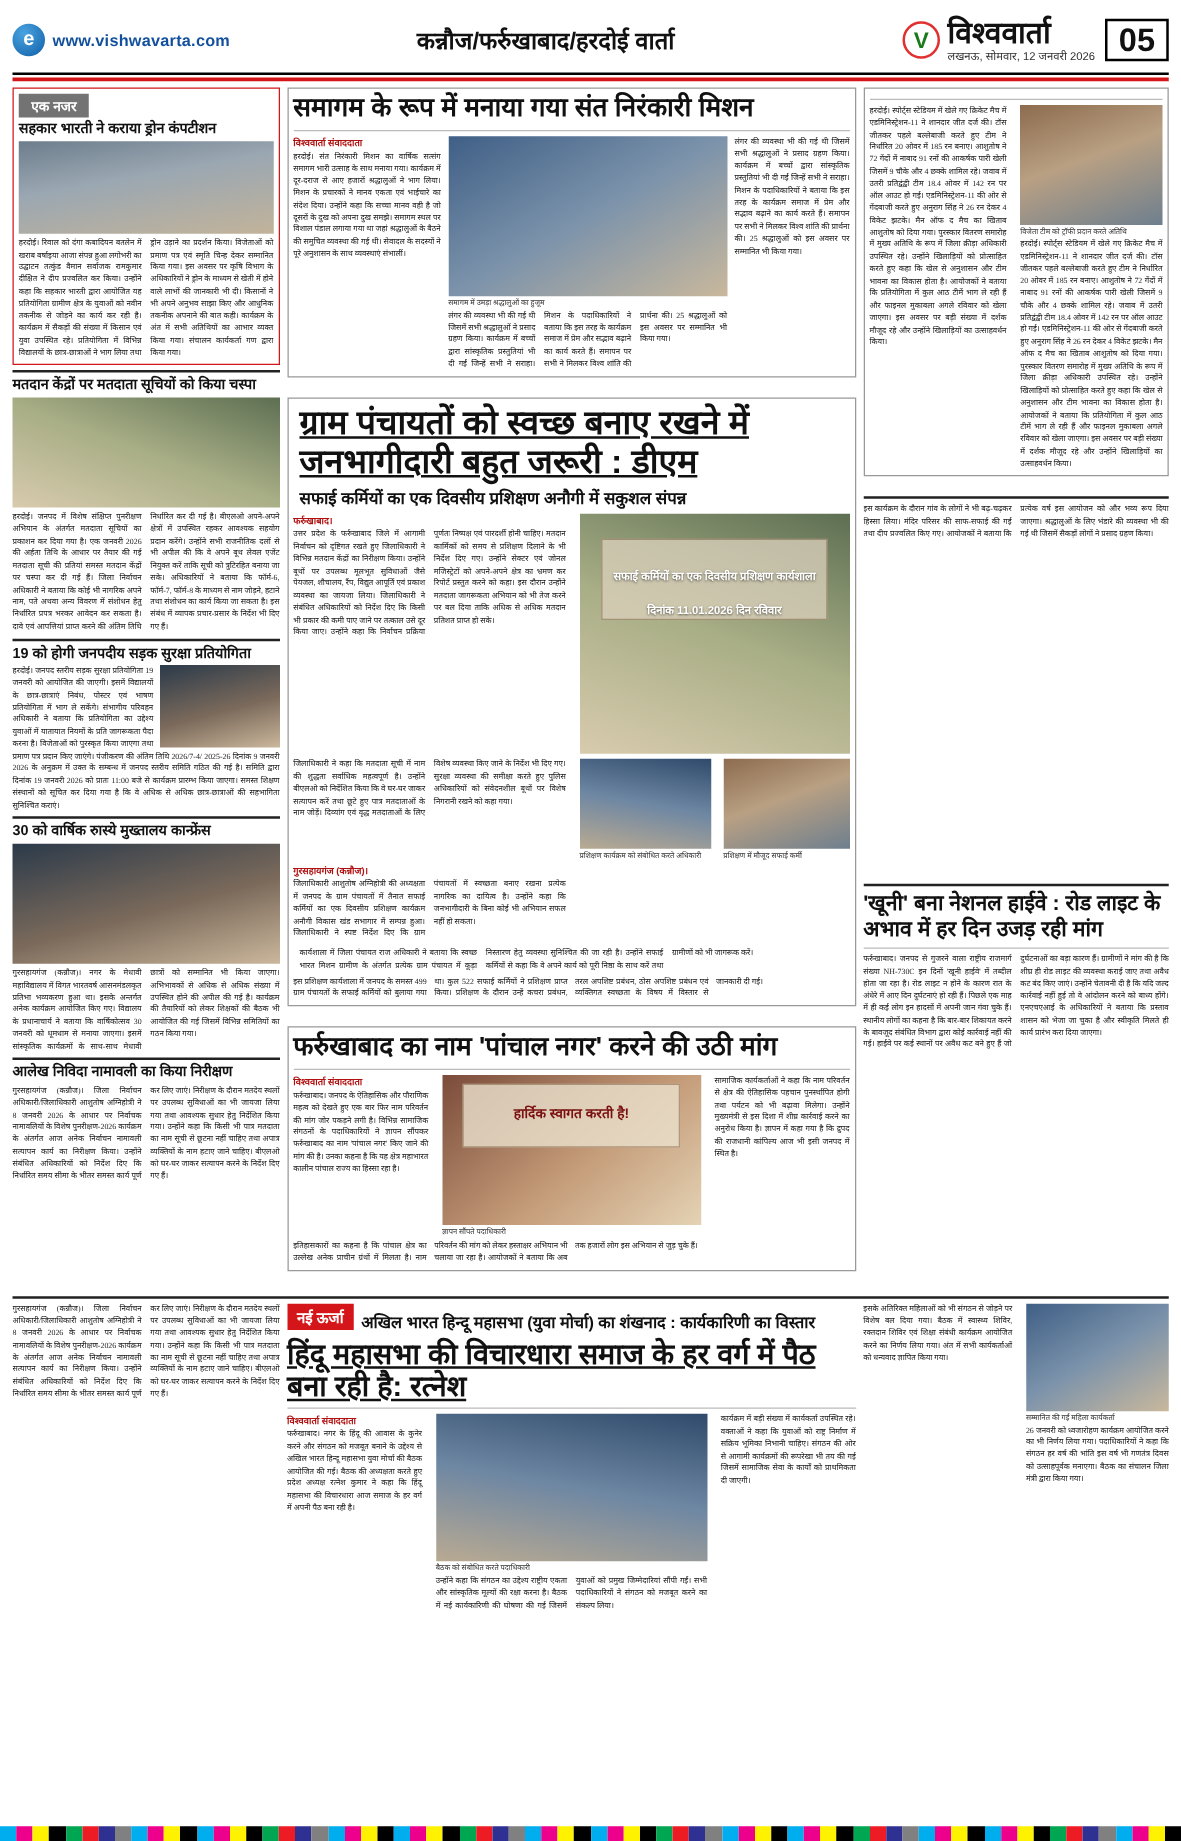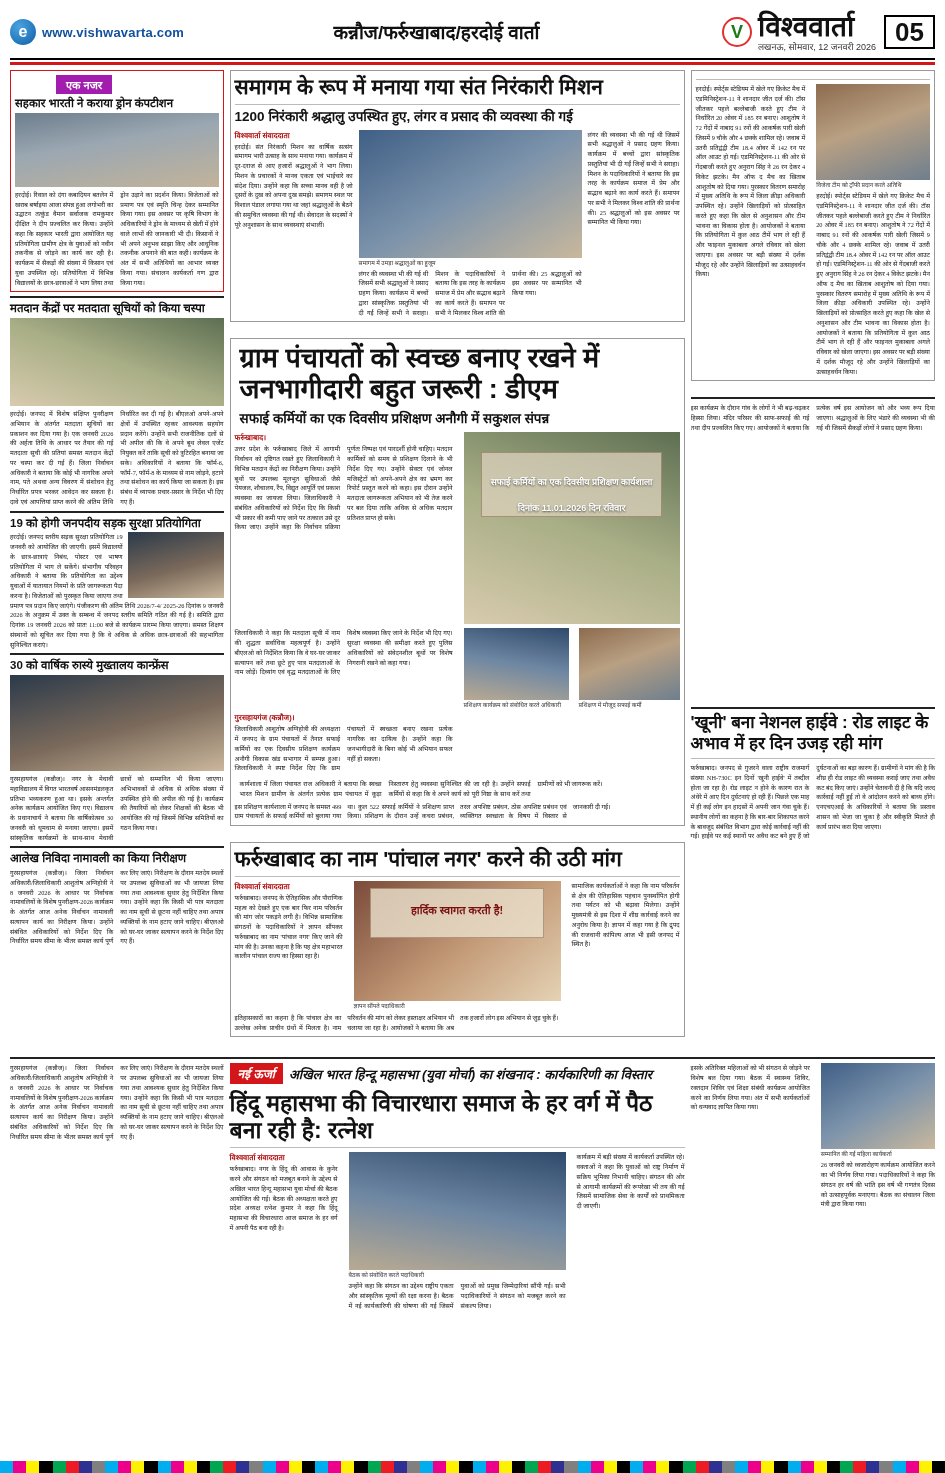--- a/index.html
+++ b/index.html
@@ -24,21 +24,21 @@
   }
   .mh-url { font-size:13px; color:#12509e; font-weight:bold; letter-spacing:.2px; }
   .mh-center { flex:1; text-align:center; font-size:19px; font-weight:bold; }
   .mh-right { width:300px; display:flex; align-items:center; justify-content:flex-end; gap:8px; }
   .logo-box { display:flex; align-items:center; gap:6px; }
   .logo-v {
     width:30px;height:30px;border-radius:50%;border:2px solid #e03030;
     color:#1a7a1a;font-weight:bold;font-size:18px;display:flex;align-items:center;justify-content:center;
   }
   .logo-text { line-height:1; }
-  .logo-title { font-size:28px; font-weight:bold; color:#111; }
+  .logo-title { font-size:24px; font-weight:bold; color:#111; }
   .logo-sub { font-size:9px; color:#333; margin-top:2px; }
   .page-num {
     border:2px solid #000; padding:1px 9px; font-size:26px; font-weight:bold; line-height:1.1;
   }
   .mh-rule-red { height:3px; background:#d4161a; margin-top:2px; }
 
   
   .content { display:flex; gap:6px; margin-top:5px; }
   .col { }
   .col-a { width:215px; }
@@ -48,21 +48,21 @@
   .box { border:1px solid #999; padding:4px; margin-bottom:16px; }
   .hr { border:0; border-top:1px solid #bbb; margin:4px 0; }
   .rule-thick { border-top:2px solid #222; margin:4px 0; }
 
   
   .kicker {
     display:inline-block; background:#d4161a; color:#fff; font-size:12px; font-weight:bold;
     padding:2px 8px; margin-bottom:3px;
   }
   .h-main { font-size:21px; font-weight:bold; line-height:1.18; color:#111; }
-  .h-big { font-size:27px; font-weight:bold; line-height:1.15; color:#111; }
+  .h-big { font-size:27px; font-weight:bold; line-height:1.15; color:#111;text-decoration:underline; }
   .h-sub { font-size:13.5px; font-weight:bold; line-height:1.25; margin-top:3px; }
   .h-med { font-size:17px; font-weight:bold; line-height:1.2; }
   .h-small { font-size:13px; font-weight:bold; line-height:1.25; }
   .byline { font-size:7.5px; font-weight:bold; color:#b01010; margin-bottom:2px; }
 
   .body-text {
     font-size:6.3px; line-height:1.55; text-align:justify; color:#1a1a1a;
     font-family:"Liberation Serif", serif;
   }
   .cols2 { column-count:2; column-gap:7px; }
@@ -85,21 +85,21 @@
     font-size:9px; font-weight:bold; color:#fff; text-shadow:0 1px 2px rgba(0,0,0,.6);
     white-space:nowrap;
   }
   .banner-plate {
     position:absolute; left:8%; right:8%; top:10%; height:34%;
     background:rgba(220,210,190,.75); border:1px solid rgba(120,90,60,.5);
   }
 
   
   .eknazar-tag {
-    display:inline-block;background:#a21caf;color:#fff;font-size:11px;font-weight:bold;padding:2px 10px;margin-left:41px;
+    display:inline-block;background:#737373;color:#fff;font-size:11px;font-weight:bold;padding:2px 10px;
   }
   .eknazar-wrap { border:1px solid #d4161a; padding:4px; }
 
   
   .item-head { font-size:11.5px; font-weight:bold; line-height:1.2; margin:3px 0 2px; }
   .inline-photo-right { float:right; width:96px; margin:0 0 2px 5px; }
 
   
   .cmyk { position:absolute; left:0; bottom:0; width:945px; height:12px; display:flex; }
   .cmyk span { height:12px; }
@@ -161,21 +161,20 @@
       <div class="item-head">आलेख निविदा नामावली का किया निरीक्षण</div>
       <div class="body-text cols2">गुरसहायगंज (कन्नौज)। जिला निर्वाचन अधिकारी/जिलाधिकारी आशुतोष अग्निहोत्री ने 8 जनवरी 2026 के आधार पर निर्वाचक नामावलियों के विशेष पुनरीक्षण-2026 कार्यक्रम के अंतर्गत आज अनेक निर्वाचन नामावली सत्यापन कार्य का निरीक्षण किया। उन्होंने संबंधित अधिकारियों को निर्देश दिए कि निर्धारित समय सीमा के भीतर समस्त कार्य पूर्ण कर लिए जाएं। निरीक्षण के दौरान मतदेय स्थलों पर उपलब्ध सुविधाओं का भी जायजा लिया गया तथा आवश्यक सुधार हेतु निर्देशित किया गया। उन्होंने कहा कि किसी भी पात्र मतदाता का नाम सूची से छूटना नहीं चाहिए तथा अपात्र व्यक्तियों के नाम हटाए जाने चाहिए। बीएलओ को घर-घर जाकर सत्यापन करने के निर्देश दिए गए हैं।</div>
 
     </div>
 
     <div class="col col-b">
 
       <div class="box">
         <div class="h-main">समागम के रूप में मनाया गया संत निरंकारी मिशन</div>
         <div class="hr"></div>
-        <div class="h-sub">1200 निरंकारी श्रद्धालु उपस्थित हुए, लंगर व प्रसाद की व्यवस्था की गई</div>
         <div class="flex" style="margin-top:4px;">
           <div style="width:118px;">
             <div class="byline">विश्ववार्ता संवाददाता</div>
             <div class="body-text">हरदोई। संत निरंकारी मिशन का वार्षिक सत्संग समागम भारी उत्साह के साथ मनाया गया। कार्यक्रम में दूर-दराज से आए हजारों श्रद्धालुओं ने भाग लिया। मिशन के प्रचारकों ने मानव एकता एवं भाईचारे का संदेश दिया। उन्होंने कहा कि सच्चा मानव वही है जो दूसरों के दुख को अपना दुख समझे। समागम स्थल पर विशाल पंडाल लगाया गया था जहां श्रद्धालुओं के बैठने की समुचित व्यवस्था की गई थी। सेवादल के सदस्यों ने पूरे अनुशासन के साथ व्यवस्थाएं संभालीं।</div>
           </div>
           <div class="grow">
             <div class="photo ph-c" style="height:128px;"></div>
             <div class="cap">समागम में उमड़ा श्रद्धालुओं का हुजूम</div>
             <div class="body-text cols3" style="margin-top:2px;">लंगर की व्यवस्था भी की गई थी जिसमें सभी श्रद्धालुओं ने प्रसाद ग्रहण किया। कार्यक्रम में बच्चों द्वारा सांस्कृतिक प्रस्तुतियां भी दी गईं जिन्हें सभी ने सराहा। मिशन के पदाधिकारियों ने बताया कि इस तरह के कार्यक्रम समाज में प्रेम और सद्भाव बढ़ाने का कार्य करते हैं। समापन पर सभी ने मिलकर विश्व शांति की प्रार्थना की। 25 श्रद्धालुओं को इस अवसर पर सम्मानित भी किया गया।</div>
           </div>
@@ -287,21 +286,21 @@
 
     </div>
 
   </div>
 
   <div style="margin-top:4px; border-top:2px solid #222; padding-top:4px; display:flex; gap:6px;">
     <div style="width:215px;">
       <div class="body-text cols2" style="height:250px;overflow:hidden;">गुरसहायगंज (कन्नौज)। जिला निर्वाचन अधिकारी/जिलाधिकारी आशुतोष अग्निहोत्री ने 8 जनवरी 2026 के आधार पर निर्वाचक नामावलियों के विशेष पुनरीक्षण-2026 कार्यक्रम के अंतर्गत आज अनेक निर्वाचन नामावली सत्यापन कार्य का निरीक्षण किया। उन्होंने संबंधित अधिकारियों को निर्देश दिए कि निर्धारित समय सीमा के भीतर समस्त कार्य पूर्ण कर लिए जाएं। निरीक्षण के दौरान मतदेय स्थलों पर उपलब्ध सुविधाओं का भी जायजा लिया गया तथा आवश्यक सुधार हेतु निर्देशित किया गया। उन्होंने कहा कि किसी भी पात्र मतदाता का नाम सूची से छूटना नहीं चाहिए तथा अपात्र व्यक्तियों के नाम हटाए जाने चाहिए। बीएलओ को घर-घर जाकर सत्यापन करने के निर्देश दिए गए हैं।</div>
     </div>
     <div style="width:458px;">
-      <div style="display:flex;align-items:center;gap:6px;font-style:italic;">
+      <div style="display:flex;align-items:flex-end;gap:6px;">
         <span class="kicker">नई ऊर्जा</span>
         <span class="h-small">अखिल भारत हिन्दू महासभा (युवा मोर्चा) का शंखनाद : कार्यकारिणी का विस्तार</span>
       </div>
       <div class="h-big" style="font-size:23px;margin-top:3px;">हिंदू महासभा की विचारधारा समाज के हर वर्ग में पैठ बना रही है: रत्नेश</div>
       <div class="hr"></div>
       <div class="flex">
         <div style="width:108px;">
           <div class="byline">विश्ववार्ता संवाददाता</div>
           <div class="body-text">फर्रुखाबाद। नगर के हिंदू की आवास के कुनेर करने और संगठन को मजबूत बनाने के उद्देश्य से अखिल भारत हिन्दू महासभा युवा मोर्चा की बैठक आयोजित की गई। बैठक की अध्यक्षता करते हुए प्रदेश अध्यक्ष रत्नेश कुमार ने कहा कि हिंदू महासभा की विचारधारा आज समाज के हर वर्ग में अपनी पैठ बना रही है।</div>
         </div>

